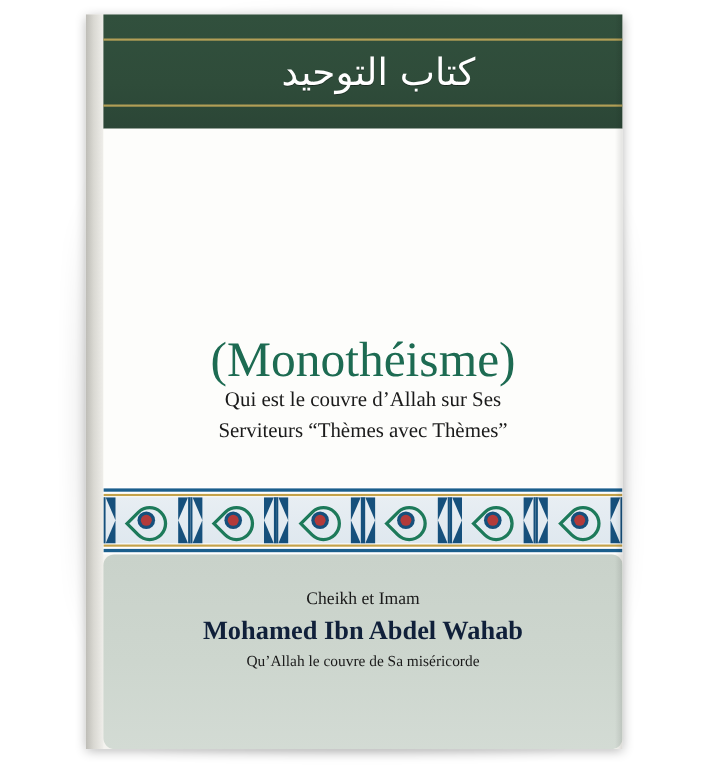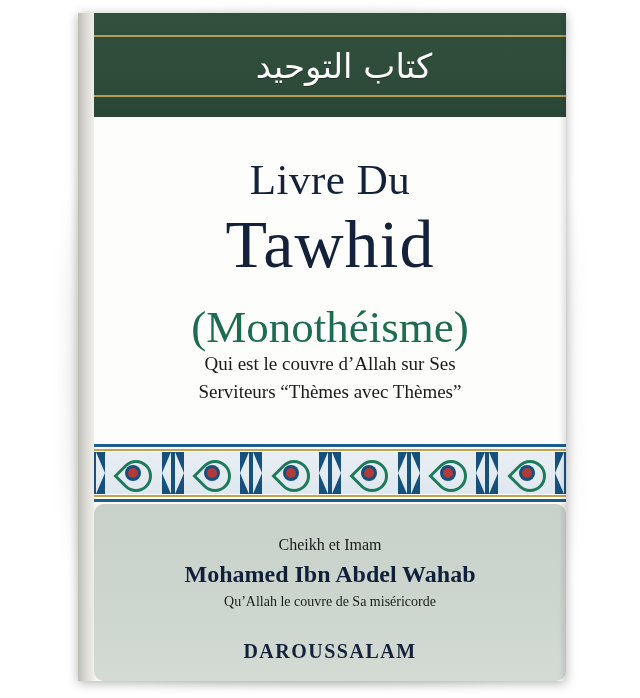--- a/index.html
+++ b/index.html
@@ -291,22 +291,20 @@
 
     <div class="spine"></div>
 
     <div class="top-band">
       <div class="rule top"></div>
       <div class="rule bottom"></div>
       <div class="arabic-title">كتاب التوحيد</div>
     </div>
 
     <div class="white-area">
-      <div class="line-livre">Livre Du</div>
-      <div class="line-tawhid">Tawhid</div>
       <div class="line-mono">(Monothéisme)</div>
       <div class="sub1">Qui est le couvre d’Allah sur Ses</div>
       <div class="sub2">Serviteurs “Thèmes avec Thèmes”</div>
     </div>
 
     <div class="ornament">
       <div class="edge t"></div>
       <div class="edge2 t"></div>
       <div class="orn-row">
         <div class="orn-cell">
@@ -335,18 +333,17 @@
           </div>
       </div>
       <div class="edge2 b"></div>
       <div class="edge b"></div>
     </div>
 
     <div class="lower-area">
       <div class="auth-role">Cheikh et Imam</div>
       <div class="auth-name">Mohamed Ibn Abdel Wahab</div>
       <div class="auth-dua">Qu’Allah le couvre de Sa miséricorde</div>
-      <div class="publisher">DAROUSSALAM</div>
     </div>
 
     <div class="page-edge"></div>
   </div>
 </div>
 
 </body></html>

